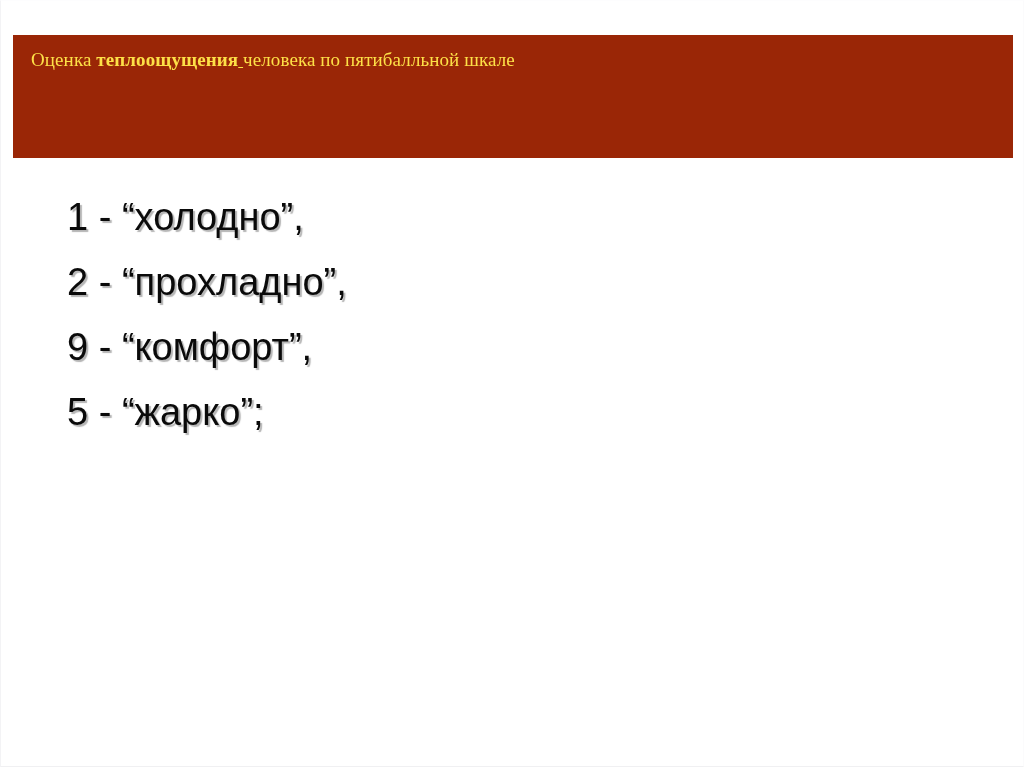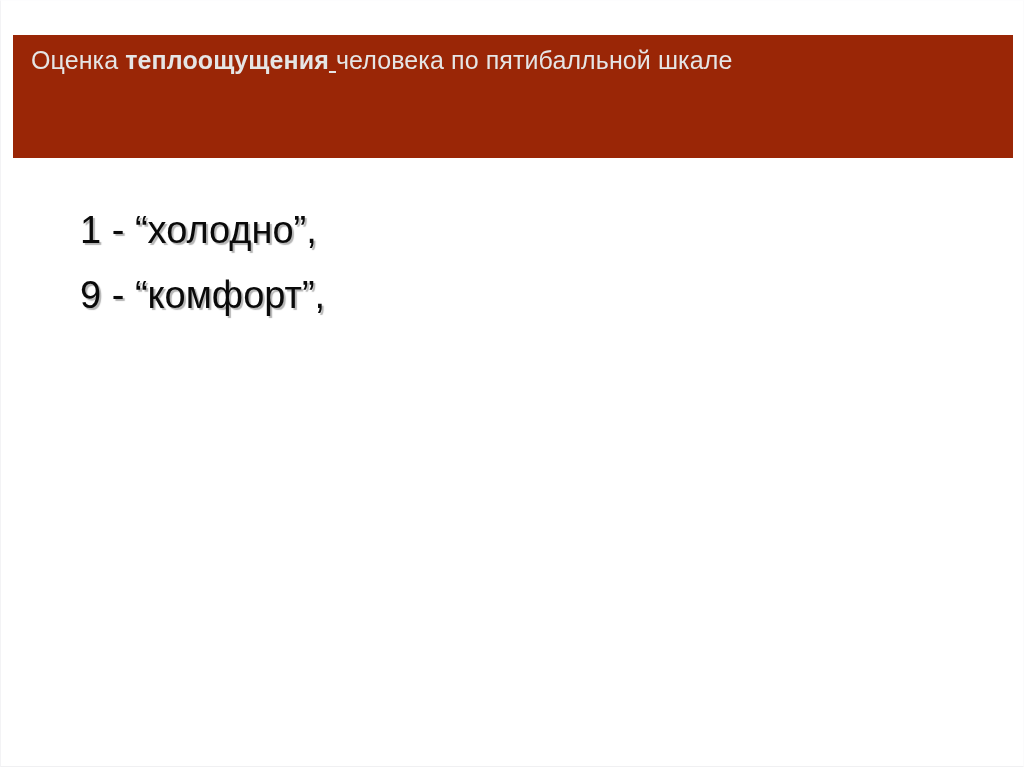--- a/index.html
+++ b/index.html
@@ -34,23 +34,23 @@
     height: 123px;
     background: #9a2606;
     box-sizing: border-box;
   }
 
   #title-text {
     position: absolute;
     left: 18px;
     top: 6px;
     width: 970px;
-    color: #e5e5e5;
-    font-family: Liberation Sans, sans-serif;
-    font-size: 25px;
+    color: #fde047;
+    font-family: Liberation Serif, serif;
+    font-size: 19px;
     font-weight: 400;
     line-height: 38px;
     letter-spacing: 0.1px;
     white-space: nowrap;
   }
 
   #title-text .strong {
     font-weight: bold;
   }
 
@@ -58,21 +58,21 @@
     font-weight: bold;
     text-decoration: underline;
   }
 
   
   #scale-list {
     position: absolute;
     left: 62px;
     top: 180px;
     width: 860px;
-    margin: 17px;
+    margin: 4px;
     padding: 0;
     list-style: none;
   }
 
   #scale-list li {
     font-family: "Liberation Sans", sans-serif;
     font-size: 38px;
     font-weight: 400;
     color: #0a0a0a;
     line-height: 65px;
@@ -85,16 +85,18 @@
 <body>
 
 <div id="slide">
 
   <div id="title-banner">
     <div id="title-text"><span>Оценка </span><span class="strong">теплоощущения</span><span class="underscore"> </span><span>человека по пятибалльной шкале</span></div>
   </div>
 
   <ul id="scale-list">
     <li>1 - “холодно”,</li>
+    <li>2 - “прохладно”,</li>
     <li>9 - “комфорт”,</li>
+    <li>5 - “жарко”;</li>
   </ul>
 
 </div>
 
 </body></html>

